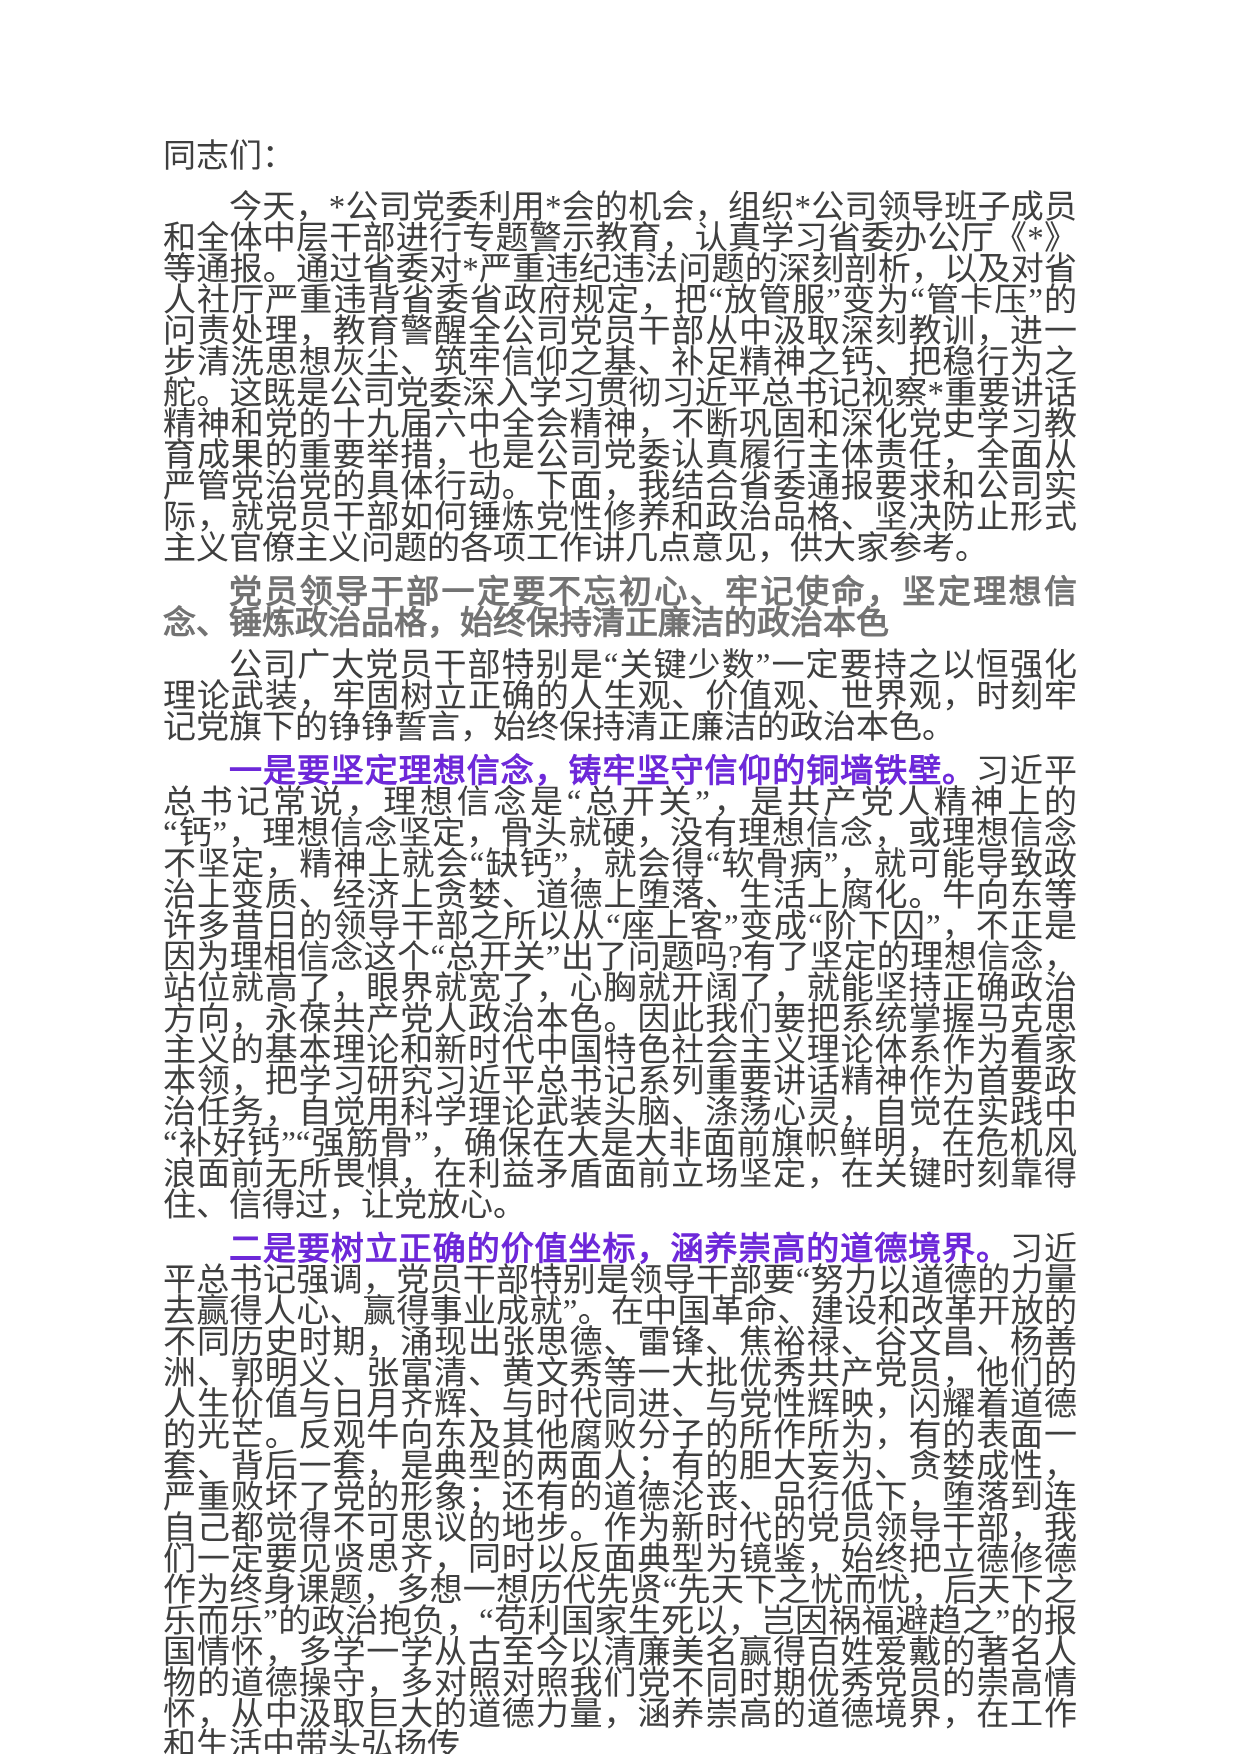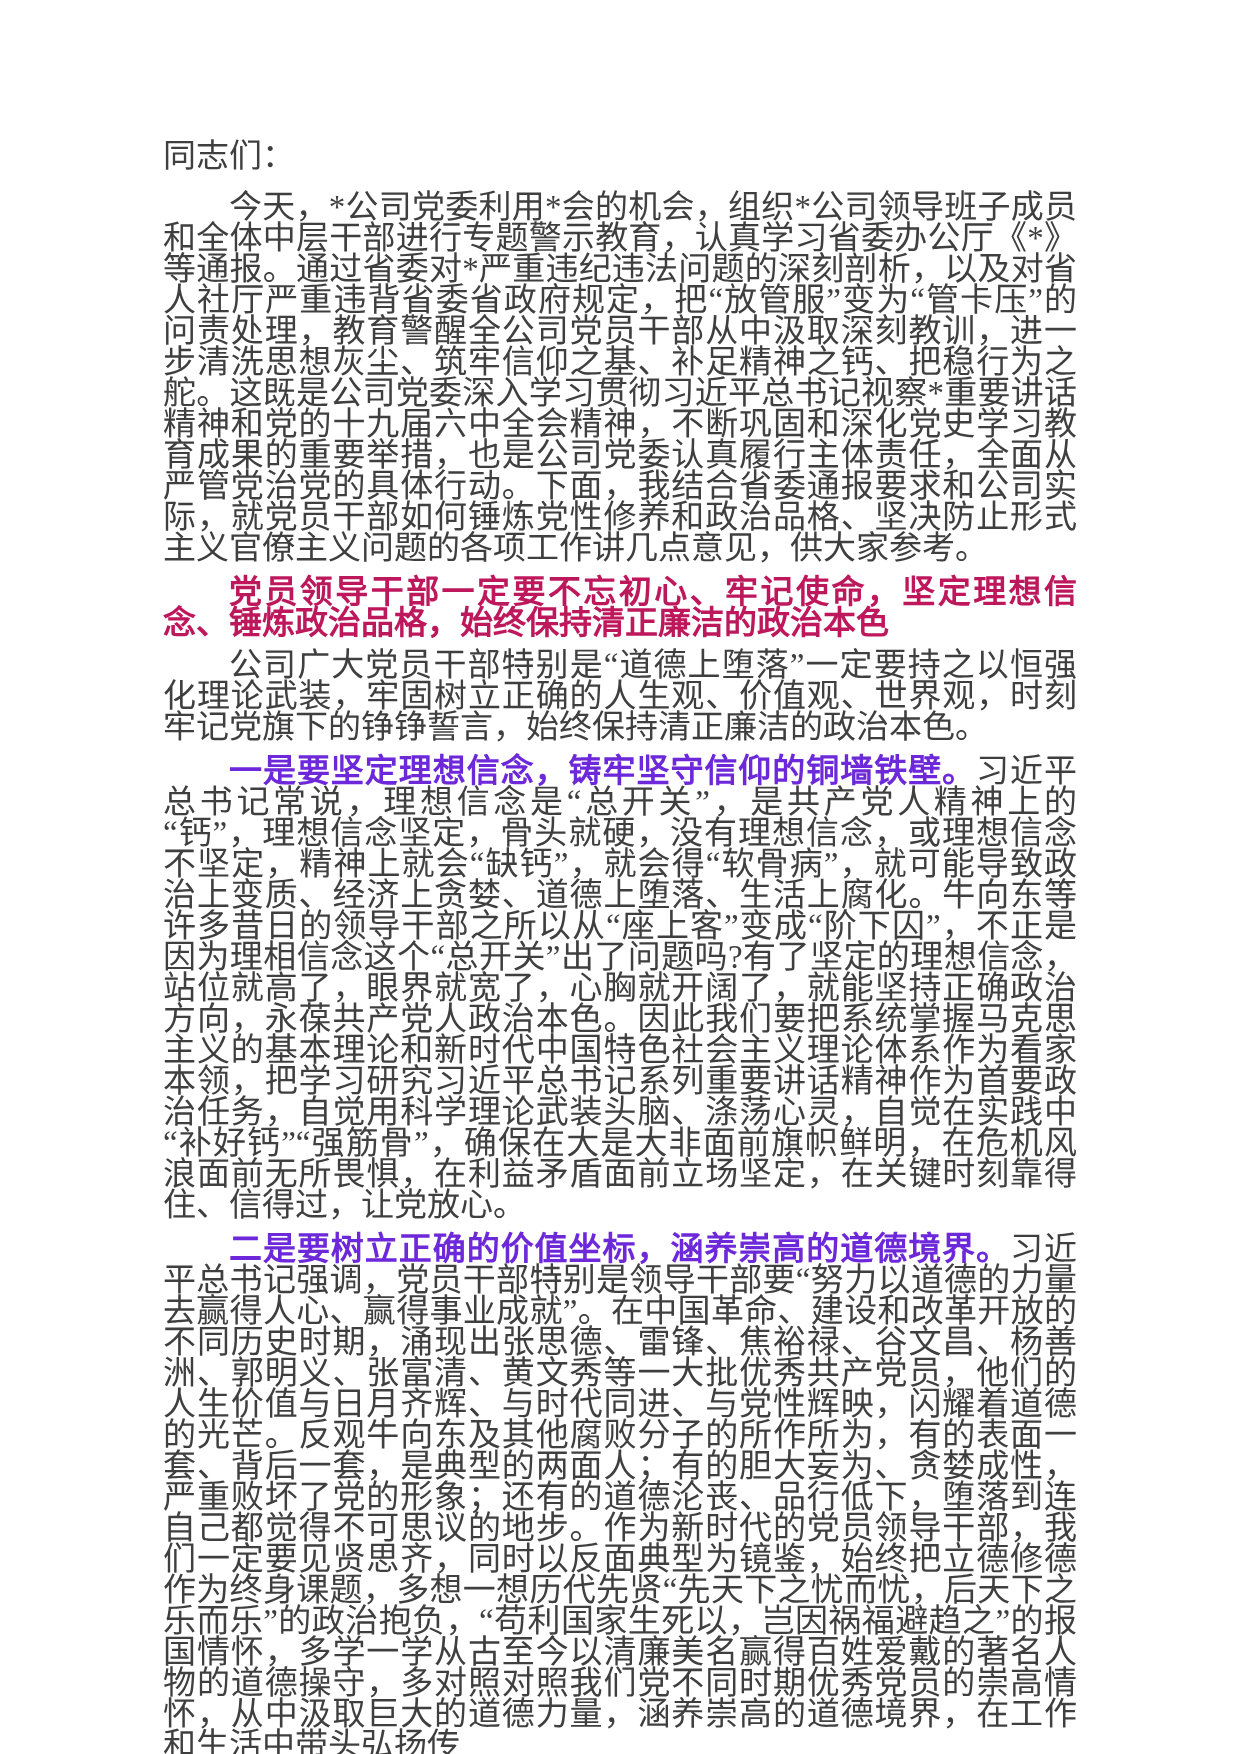--- a/index.html
+++ b/index.html
@@ -30,35 +30,35 @@
     margin: 0 0 12px 0;
     text-indent: 2em;
   }
   .doc p.salutation {
     text-indent: 0;
     margin-bottom: 20px;
   }
   .doc p.heading {
     font-family: "Liberation Sans", "DejaVu Sans", sans-serif;
     font-weight: 700;
-    color: #be185d;
+    color: #737373;
   }
   .doc p b.lead {
     font-family: "Liberation Sans", "DejaVu Sans", sans-serif;
     font-weight: 700;
     color: #6d28d9;
   }
 </style>
 </head>
 <body>
 
 <div class="page">
   <div class="doc">
     <p class="salutation">同志们：</p>
     <div id="paragraphs">
         <p class="normal">今天，*公司党委利用*会的机会，组织*公司领导班子成员和全体中层干部进行专题警示教育，认真学习省委办公厅《*》等通报。通过省委对*严重违纪违法问题的深刻剖析，以及对省人社厅严重违背省委省政府规定，把“放管服”变为“管卡压”的问责处理，教育警醒全公司党员干部从中汲取深刻教训，进一步清洗思想灰尘、筑牢信仰之基、补足精神之钙、把稳行为之舵。这既是公司党委深入学习贯彻习近平总书记视察*重要讲话精神和党的十九届六中全会精神，不断巩固和深化党史学习教育成果的重要举措，也是公司党委认真履行主体责任，全面从严管党治党的具体行动。下面，我结合省委通报要求和公司实际，就党员干部如何锤炼党性修养和政治品格、坚决防止形式主义官僚主义问题的各项工作讲几点意见，供大家参考。</p>
         <p class="heading">党员领导干部一定要不忘初心、牢记使命，坚定理想信念、锤炼政治品格，始终保持清正廉洁的政治本色</p>
-        <p class="normal">公司广大党员干部特别是“道德上堕落”一定要持之以恒强化理论武装，牢固树立正确的人生观、价值观、世界观，时刻牢记党旗下的铮铮誓言，始终保持清正廉洁的政治本色。</p>
+        <p class="normal">公司广大党员干部特别是“关键少数”一定要持之以恒强化理论武装，牢固树立正确的人生观、价值观、世界观，时刻牢记党旗下的铮铮誓言，始终保持清正廉洁的政治本色。</p>
         <p class="lead"><b class="lead">一是要坚定理想信念，铸牢坚守信仰的铜墙铁壁。</b>习近平总书记常说，理想信念是“总开关”，是共产党人精神上的“钙”，理想信念坚定，骨头就硬，没有理想信念，或理想信念不坚定，精神上就会“缺钙”，就会得“软骨病”，就可能导致政治上变质、经济上贪婪、道德上堕落、生活上腐化。牛向东等许多昔日的领导干部之所以从“座上客”变成“阶下囚”，不正是因为理相信念这个“总开关”出了问题吗?有了坚定的理想信念，站位就高了，眼界就宽了，心胸就开阔了，就能坚持正确政治方向，永葆共产党人政治本色。因此我们要把系统掌握马克思主义的基本理论和新时代中国特色社会主义理论体系作为看家本领，把学习研究习近平总书记系列重要讲话精神作为首要政治任务，自觉用科学理论武装头脑、涤荡心灵，自觉在实践中“补好钙”“强筋骨”，确保在大是大非面前旗帜鲜明，在危机风浪面前无所畏惧，在利益矛盾面前立场坚定，在关键时刻靠得住、信得过，让党放心。</p>
         <p class="lead"><b class="lead">二是要树立正确的价值坐标，涵养崇高的道德境界。</b>习近平总书记强调，党员干部特别是领导干部要“努力以道德的力量去赢得人心、赢得事业成就”。在中国革命、建设和改革开放的不同历史时期，涌现出张思德、雷锋、焦裕禄、谷文昌、杨善洲、郭明义、张富清、黄文秀等一大批优秀共产党员，他们的人生价值与日月齐辉、与时代同进、与党性辉映，闪耀着道德的光芒。反观牛向东及其他腐败分子的所作所为，有的表面一套、背后一套，是典型的两面人；有的胆大妄为、贪婪成性，严重败坏了党的形象；还有的道德沦丧、品行低下，堕落到连自己都觉得不可思议的地步。作为新时代的党员领导干部，我们一定要见贤思齐，同时以反面典型为镜鉴，始终把立德修德作为终身课题，多想一想历代先贤“先天下之忧而忧，后天下之乐而乐”的政治抱负，“苟利国家生死以，岂因祸福避趋之”的报国情怀，多学一学从古至今以清廉美名赢得百姓爱戴的著名人物的道德操守，多对照对照我们党不同时期优秀党员的崇高情怀，从中汲取巨大的道德力量，涵养崇高的道德境界，在工作和生活中带头弘扬传</p>
       </div>
   </div>
 </div>
 
 </body></html>

